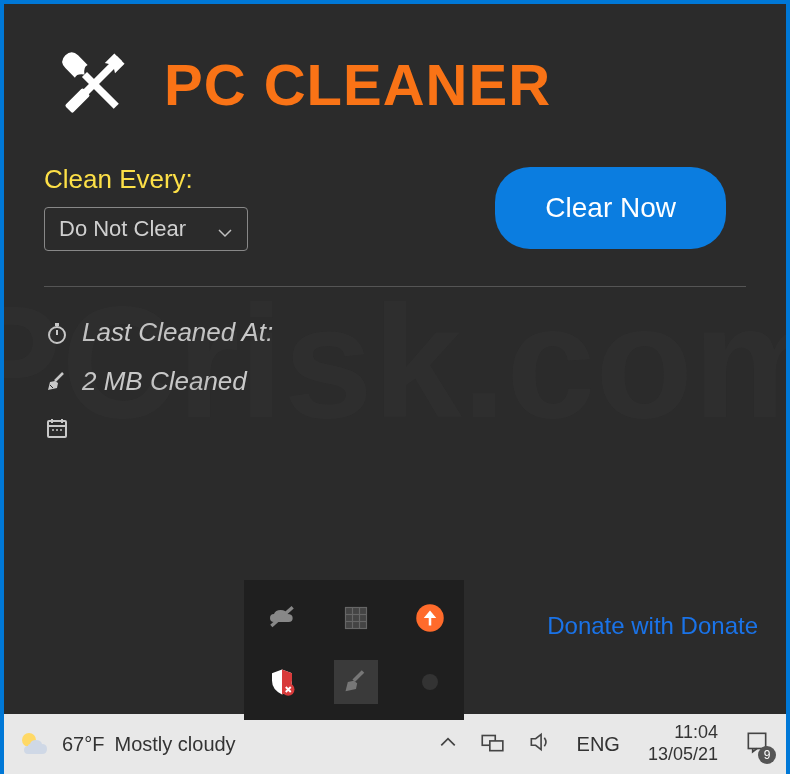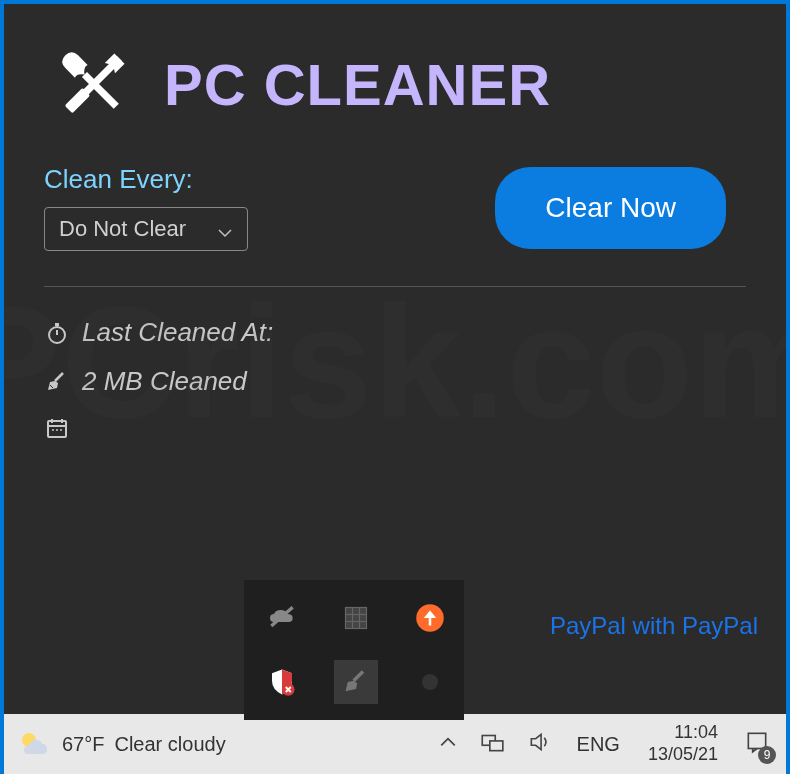--- a/index.html
+++ b/index.html
@@ -33,38 +33,38 @@
     .logo-icon {
       width: 100px;
       height: 100px;
       display: flex;
       align-items: center;
       justify-content: center;
     }
     .app-title {
       font-size: 58px;
       font-weight: 600;
-      color: #c4b5fd;
+      color: #f97316;
       letter-spacing: 1px;
     }
     .controls-row {
       display: flex;
       align-items: center;
       justify-content: space-between;
       margin-bottom: 35px;
     }
     .clean-every-section {
       display: flex;
       flex-direction: column;
       gap: 12px;
     }
     .clean-every-label {
       font-size: 26px;
       font-weight: 300;
-      color: #7dd3fc;
+      color: #fde047;
     }
     .dropdown {
       border: 1px solid #888;
       border-radius: 4px;
       padding: 8px 14px;
       display: flex;
       align-items: center;
       justify-content: space-between;
       width: 204px;
       font-size: 22px;
@@ -290,21 +290,21 @@
             <line x1="7" y1="3" x2="7" y2="7" stroke="#c8c8c8" stroke-width="2"></line>
             <line x1="17" y1="3" x2="17" y2="7" stroke="#c8c8c8" stroke-width="2"></line>
             <circle cx="8" cy="14" r="1" fill="#c8c8c8"></circle>
             <circle cx="12" cy="14" r="1" fill="#c8c8c8"></circle>
             <circle cx="16" cy="14" r="1" fill="#c8c8c8"></circle>
           </svg>
       </span>
     </div>
   </div>
 
-  <div class="donate-link">PayPal with PayPal</div>
+  <div class="donate-link">Donate with Donate</div>
 </div>
 
 <div class="tray-popup">
   <div class="tray-icon-slot">
     <svg width="32" height="32" viewBox="0 0 24 24">
         <path d="M6 15 Q3 15 3 12 Q3 9 6 9 Q7 6 11 6 Q15 6 16 9 Q20 9 20 12 Q20 15 17 15 Z" fill="#888"></path>
         <line x1="4" y1="18" x2="20" y2="4" stroke="#888" stroke-width="2.5"></line>
       </svg>
   </div>
   <div class="tray-icon-slot">
@@ -345,21 +345,21 @@
 
 <div class="taskbar">
   <div class="weather">
     <span class="weather-icon">
       <svg width="36" height="36" viewBox="0 0 36 36">
           <circle cx="13" cy="14" r="7" fill="#ffd966"></circle>
           <path d="M12 20 Q8 20 8 24 Q8 28 12 28 L26 28 Q31 28 31 23 Q31 18 26 18 Q25 14 20 14 Q15 14 14 18 Q12 18 12 20" fill="#cfd8e6"></path>
         </svg>
     </span>
     <span>67°F</span>
-    <span>Clear cloudy</span>
+    <span>Mostly cloudy</span>
   </div>
   <div class="taskbar-spacer"></div>
   <span class="systray-chevron">
     <svg width="18" height="18" viewBox="0 0 16 16">
         <path d="M2 11 L8 5 L14 11" stroke="#444" stroke-width="1.5" fill="none"></path>
       </svg>
   </span>
   <span class="systray-icon">
     <svg width="26" height="26" viewBox="0 0 24 24">
         <rect x="3" y="6" width="12" height="9" stroke="#444" stroke-width="1.5" fill="none"></rect>

